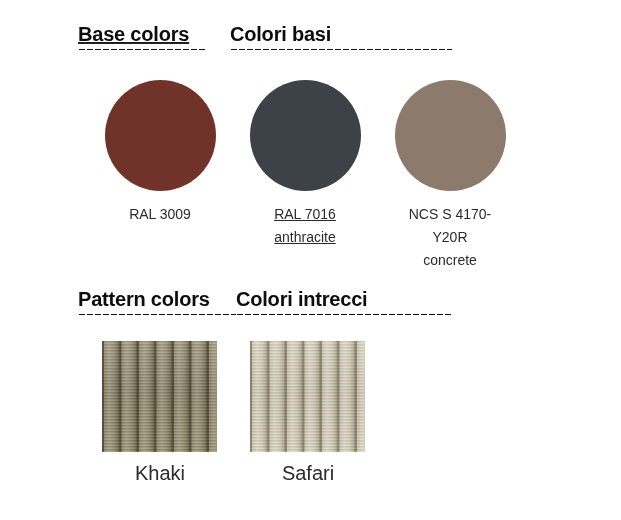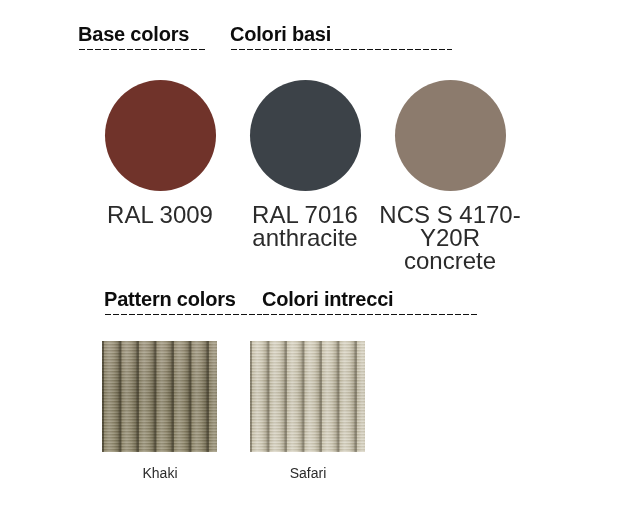--- a/index.html
+++ b/index.html
@@ -28,23 +28,23 @@
     display: flex;
     align-items: flex-start;
   }
   .heading-row.base    { left: 78px;  top: 22px;  }
   .heading-row.pattern { left: 78px;  top: 287px; }
 
   .heading-block {
     position: relative;
     display: block;
   }
-  .heading-block.h-en-base    { width: 128px; }
+  .heading-block.h-en-base    { width: 128px; text-decoration: underline; }
   .heading-block.h-it-base    { width: 222px; margin-left: 24px; }
-  .heading-block.h-en-pattern { width: 158px; margin-left: 26px; }
+  .heading-block.h-en-pattern { width: 158px; }
   .heading-block.h-it-pattern { width: 215px; }
 
   .heading-text {
     display: block;
     font-size: 20px;
     font-weight: bold;
     line-height: 24px;
     letter-spacing: -0.2px;
     color: #0d0d0d;
     white-space: nowrap;
@@ -69,26 +69,26 @@
   }
   .swatch-circle.c1 { left: 105px; top: 80px; }
   .swatch-circle.c2 { left: 250px; top: 80px; }
   .swatch-circle.c3 { left: 395px; top: 80px; }
 
   .circle-label {
     position: absolute;
     top: 203px;
     width: 150px;
     text-align: center;
-    font-size: 24px;
+    font-size: 14px;
     line-height: 23px;
     color: #2b2b2b;
   }
   .circle-label.l1 { left: 85px;  }
-  .circle-label.l2 { left: 230px; }
+  .circle-label.l2 { left: 230px; text-decoration: underline; }
   .circle-label.l3 { left: 375px; }
   .circle-label .ln { display: block; }
 
   
   .swatch-square {
     position: absolute;
     width: 115px;
     height: 111px;
     top: 341px;
     background-color: #9a9279;
@@ -133,21 +133,21 @@
         rgba(90,82,62,0.12) 3px),
       linear-gradient(180deg, #cdc6af 0%, #bdb69e 45%, #c9c2ab 100%);
     background-size: 17.5px 100%, 100% 3px, 100% 100%;
   }
 
   .square-label {
     position: absolute;
     top: 462px;
     width: 150px;
     text-align: center;
-    font-size: 14px;
+    font-size: 20px;
     line-height: 23px;
     color: #2b2b2b;
   }
   .square-label.q1 { left: 85px;  }
   .square-label.q2 { left: 233px; }
 </style>
 </head>
 <body>
 
 <div class="page">

